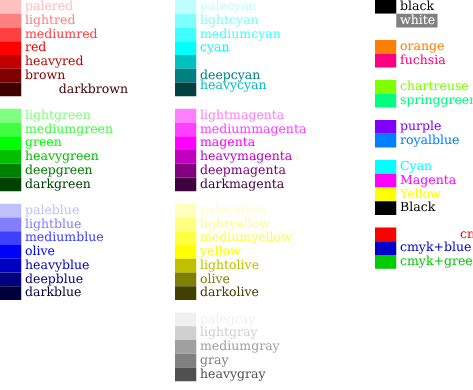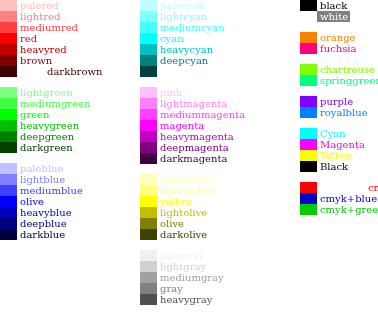--- a/index.html
+++ b/index.html
@@ -142,36 +142,32 @@
         <div class="entry">
           <span class="swatch" style="background: rgb(64, 255, 255);"></span>
           <span class="label" style="color: rgb(64, 255, 255);">mediumcyan</span>
         </div>
         <div class="entry">
           <span class="swatch" style="background: rgb(0, 255, 255);"></span>
           <span class="label" style="color: rgb(0, 255, 255);">cyan</span>
         </div>
         <div class="entry">
           <span class="swatch" style="background: rgb(0, 192, 192);"></span>
-          <span class="label" style="color: rgb(0, 192, 192);">heavycyan</span>
+          <span class="label" style="color: rgb(0, 192, 192); margin-top: 19px;">heavycyan</span>
         </div>
         <div class="entry">
           <span class="swatch" style="background: rgb(0, 128, 128);"></span>
           <span class="label" style="color: rgb(0, 128, 128);">deepcyan</span>
         </div>
         <div class="entry">
           <span class="swatch" style="background: rgb(0, 64, 64);"></span>
         </div>
       </div>
       <div class="group">
         <div class="entry">
-          <span class="swatch" style="background: rgb(255, 192, 255);"></span>
-          <span class="label" style="color: rgb(255, 192, 255);">pink</span>
-        </div>
-        <div class="entry">
           <span class="swatch" style="background: rgb(255, 128, 255);"></span>
           <span class="label" style="color: rgb(255, 128, 255);">lightmagenta</span>
         </div>
         <div class="entry">
           <span class="swatch" style="background: rgb(255, 64, 255);"></span>
           <span class="label" style="color: rgb(255, 64, 255); text-align: center;">mediummagenta</span>
         </div>
         <div class="entry">
           <span class="swatch" style="background: rgb(255, 0, 255);"></span>
           <span class="label" style="color: rgb(255, 0, 255);">magenta</span>
@@ -190,20 +186,24 @@
         </div>
       </div>
       <div class="group">
         <div class="entry">
           <span class="swatch" style="background: rgb(255, 255, 192);"></span>
           <span class="label" style="color: rgb(255, 255, 192);">paleyellow</span>
         </div>
         <div class="entry">
           <span class="swatch" style="background: rgb(255, 255, 128);"></span>
           <span class="label" style="color: rgb(255, 255, 128);">lightyellow</span>
+        </div>
+        <div class="entry">
+          <span class="swatch" style="background: rgb(255, 255, 64);"></span>
+          <span class="label" style="color: rgb(255, 255, 64);">mediumyellow</span>
         </div>
         <div class="entry">
           <span class="swatch" style="background: rgb(255, 255, 0);"></span>
           <span class="label" style="color: rgb(255, 255, 0);">yellow</span>
         </div>
         <div class="entry">
           <span class="swatch" style="background: rgb(192, 192, 0);"></span>
           <span class="label" style="color: rgb(192, 192, 0);">lightolive</span>
         </div>
         <div class="entry">

